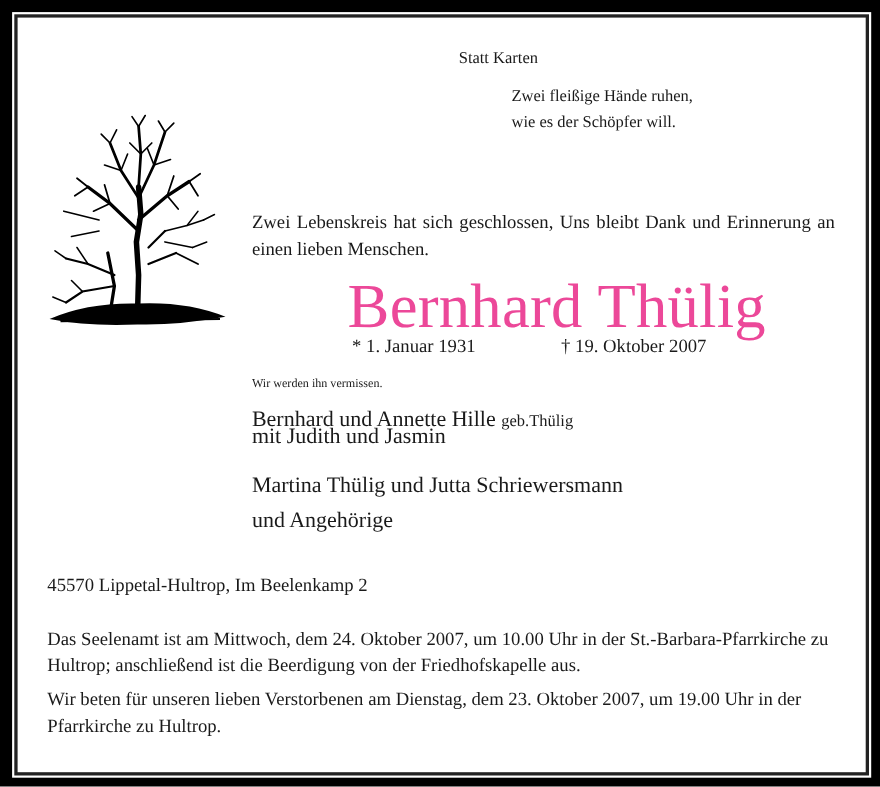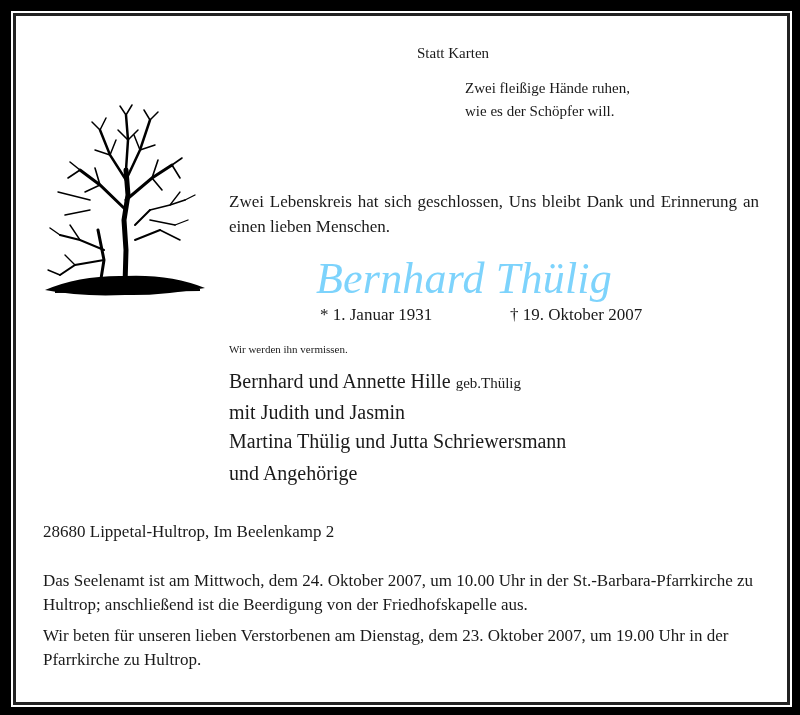--- a/index.html
+++ b/index.html
@@ -17,27 +17,27 @@
     }
     .abs { position: absolute; white-space: nowrap; }
     .statt { left: 417px; top: 45px; font-size: 15px; }
     .poem { left: 417px; top: 77px; font-size: 15px; line-height: 22.5px; }
     .poem div { white-space: nowrap; margin-left: 48px; }
     .tree { left: 40px; top: 100px; width: 170px; height: 205px; }
     .lebens {
       left: 229px; top: 189px; width: 530px; font-size: 17px; line-height: 25px;
       white-space: normal; text-align: justify; text-align-last: left;
     }
-    .name { left: 316px; top: 251px; font-size: 44px; line-height: 56px; color: #7dd3fc; letter-spacing: 0.2px; font-style: italic; }
+    .name { left: 316px; top: 251px; font-size: 57px; line-height: 56px; color: #ec4899; letter-spacing: 0.2px; }
     .birth { left: 320px; top: 305px; font-size: 17px; }
     .death { left: 510px; top: 305px; font-size: 17px; }
     .vermissen { left: 229px; top: 343px; font-size: 11px; }
     .fam { left: 229px; font-size: 20px; line-height: 26px; }
     .fam1 { top: 368px; }
-    .fam2 { top: 399px; }
+    .fam2 { top: 384px; }
     .fam3 { top: 428px; }
     .fam4 { top: 460px; }
     .geb { font-size: 15px; }
     .address { left: 43px; top: 522px; font-size: 17px; }
     .para {
       left: 43px; width: 718px; font-size: 17px; line-height: 24px; white-space: normal;
     }
     .para1 { top: 569px; }
     .para2 { top: 624px; }
   </style>
@@ -92,16 +92,16 @@
 <div class="abs birth">* 1. Januar 1931</div>
 <div class="abs death">† 19. Oktober 2007</div>
 
 <div class="abs vermissen">Wir werden ihn vermissen.</div>
 
 <div class="abs fam fam1"><span>Bernhard und Annette Hille </span><span class="geb">geb.Thülig</span></div>
 <div class="abs fam fam2">mit Judith und Jasmin</div>
 <div class="abs fam fam3">Martina Thülig und Jutta Schriewersmann</div>
 <div class="abs fam fam4">und Angehörige</div>
 
-<div class="abs address">28680 Lippetal-Hultrop, Im Beelenkamp 2</div>
+<div class="abs address">45570 Lippetal-Hultrop, Im Beelenkamp 2</div>
 
 <div class="abs para para1">Das Seelenamt ist am Mittwoch, dem 24. Oktober 2007, um 10.00 Uhr in der St.-Barbara-Pfarrkirche zu Hultrop; anschließend ist die Beerdigung von der Friedhofskapelle aus.</div>
 <div class="abs para para2">Wir beten für unseren lieben Verstorbenen am Dienstag, dem 23. Oktober 2007, um 19.00 Uhr in der Pfarrkirche zu Hultrop.</div>
 
 </body></html>

